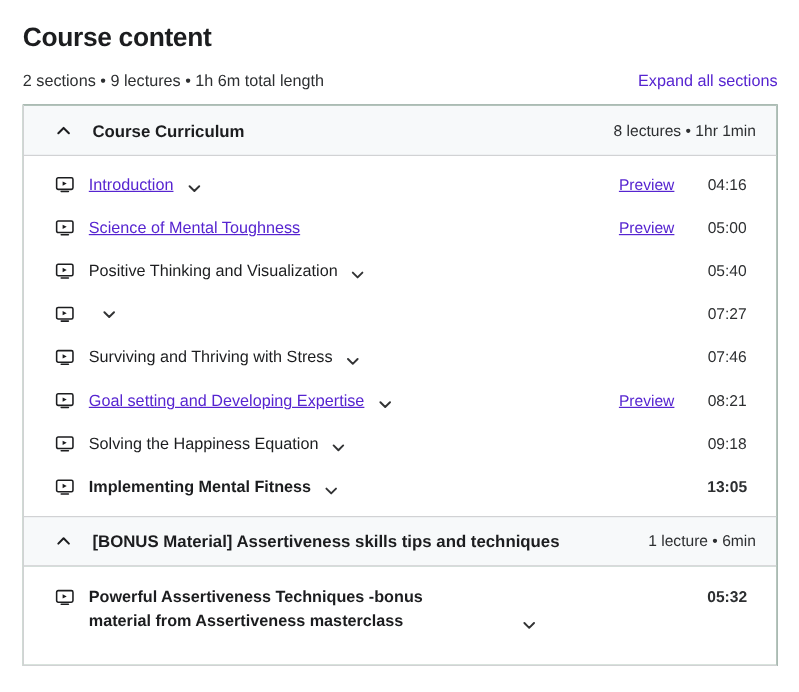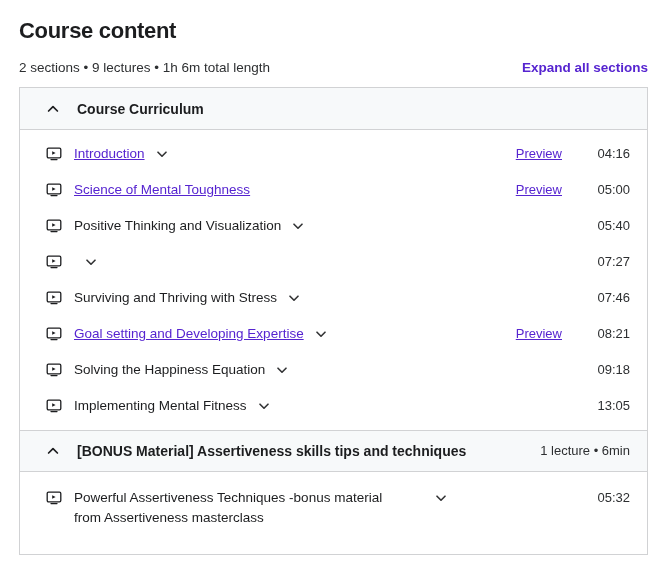--- a/index.html
+++ b/index.html
@@ -46,21 +46,21 @@
     gap: 15px;
   }
   .meta-summary {
     font-size: 13.5px;
     color: #2d2f31;
     line-height: 20px;
     white-space: nowrap;
   }
   .expand-link {
     font-size: 13.5px;
-    font-weight: bold;
+    font-weight: normal;
     color: #5624d0;
     line-height: 20px;
     cursor: pointer;
     white-space: nowrap;
   }
 
   
   .accordion {
     position: absolute;
     left: 19px;
@@ -112,36 +112,36 @@
   .section-body.bonus { padding: 16px 0 26px 0; }
 
   .lecture-row {
     display: flex;
     align-items: flex-start;
     padding: 0 17px 0 26px;
     min-height: 22px;
     margin-bottom: 14px;
     cursor: pointer;
   }
-  .lecture-row:last-child { margin-bottom: 0; }
+  .lecture-row:last-child { margin-bottom: 0; font-weight: bold; }
 
   .play-icon {
     flex: 0 0 16px;
     width: 16px;
     height: 16px;
     margin-right: 12px;
     margin-top: 2px;
     color: #1c1d1f;
   }
   .play-icon svg { display: block; }
 
   .lecture-main {
     flex: 1 1 auto;
     display: flex;
-    align-items: flex-start;
+    align-items: flex-end;
     min-width: 0;
   }
   .lecture-title {
     font-size: 13.5px;
     line-height: 20px;
     color: #1c1d1f;
     max-width: 360px;
   }
   .lecture-title.link {
     color: #5624d0;
@@ -170,21 +170,21 @@
     cursor: pointer;
   }
   .preview-link.empty { visibility: hidden; }
 
   .duration {
     font-size: 13px;
     color: #2d2f31;
     line-height: 20px;
     white-space: nowrap;
     width: 48px;
-    text-align: right;
+    text-align: center;
     flex: 0 0 48px;
     margin-left: 20px;
   }
   svg { overflow: visible; }
 </style>
 </head>
 <body>
 
 <div class="page">
 
@@ -197,20 +197,21 @@
 
   <div class="accordion">
 
     <div class="section-header">
       <span class="chev">
         <svg width="14" height="14" viewBox="0 0 14 14" fill="none">
           <path d="M2.6 9 L7 4.6 L11.4 9" stroke="#1c1d1f" stroke-width="1.7" stroke-linecap="round" stroke-linejoin="round"></path>
         </svg>
       </span>
       <span class="section-title">Course Curriculum</span>
+      <span class="section-meta">8 lectures • 1hr 1min</span>
     </div>
 
     <div class="section-body">
 
       <div class="lecture-row">
         <span class="play-icon">
           <svg width="16" height="16" viewBox="0 0 16 16" fill="none">
             <rect x="1.2" y="2.2" width="13.6" height="9.6" rx="1.3" stroke="#1c1d1f" stroke-width="1.3"></rect>
             <path d="M6.2 5.2 L9.6 7 L6.2 8.8 Z" fill="#1c1d1f"></path>
             <path d="M5 13.6 H11" stroke="#1c1d1f" stroke-width="1.3" stroke-linecap="round"></path>

